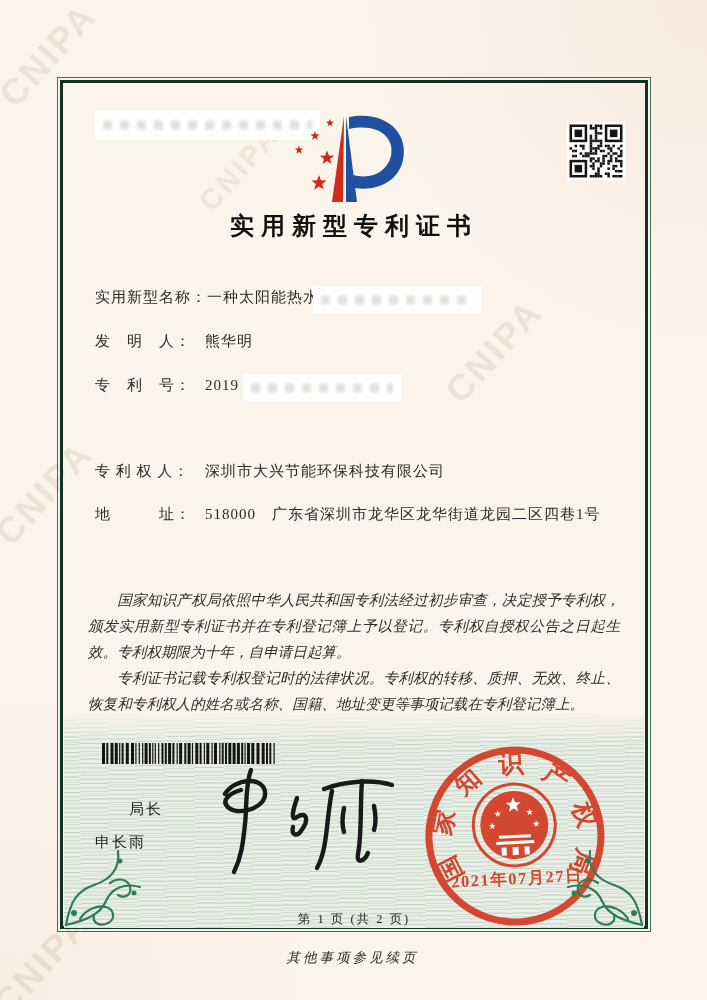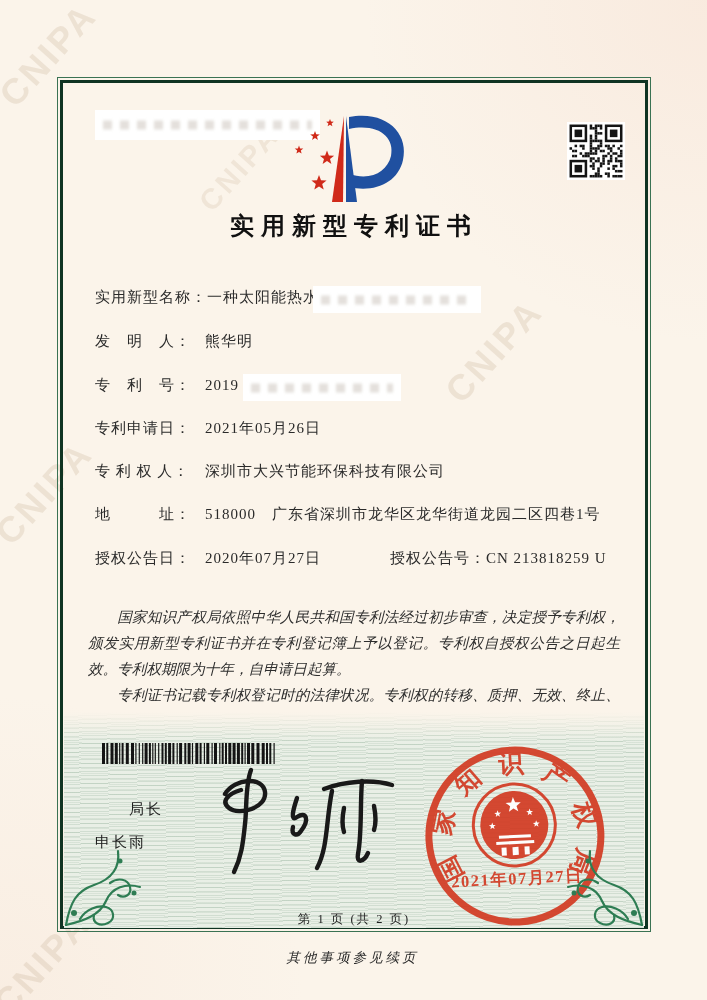--- a/index.html
+++ b/index.html
@@ -21,21 +21,21 @@
   .redact .ghost{position:absolute;left:8px;right:8px;top:50%;height:9px;transform:translateY(-50%);
       background:repeating-linear-gradient(90deg, rgba(165,152,138,.30) 0 9px, transparent 9px 17px);
       filter:blur(1.6px);}
   .title{position:absolute;left:57px;top:210px;width:594px;text-align:center;
       font-size:24px;font-weight:bold;letter-spacing:7px;color:#101010;}
   .field-row{position:absolute;left:95px;right:62px;height:24px;font-size:15px;color:#2a2a2a;
       letter-spacing:1px;white-space:nowrap;}
   .field-row .lab{display:inline-block;min-width:110px;}
   .grant-no-group{position:absolute;left:295px;top:0;}
   .paras{position:absolute;left:88px;top:588px;width:532px;font-size:14.6px;line-height:1.78;
-      color:#2d2d2d;text-align:justify;font-style:italic;margin-top:17px;}
+      color:#2d2d2d;text-align:justify;font-style:italic;}
   .paras p{margin:0;text-indent:2em;}
   
   .panel{position:absolute;left:64px;top:712px;width:580px;height:216px;
       background:
         linear-gradient(180deg, #fbf4ea 0, rgba(251,244,234,0) 30px),
         repeating-linear-gradient(178deg, rgba(110,150,122,.20) 0 1px, transparent 1px 4px),
         repeating-linear-gradient(2deg, rgba(110,150,122,.14) 0 1px, transparent 1px 5px),
         #e9efe6;}
   .barcode{position:absolute;left:102px;top:743px;width:175px;height:21px;}
   .director-label{position:absolute;left:95px;top:800px;font-size:15px;color:#1c1c1c;
@@ -222,34 +222,25 @@
 
   <div class="field-row" style="top:332px;">
     <span class="lab">发　明　人：</span><span>熊华明</span>
   </div>
   <div class="field-row" style="top:288px;">
     <span class="lab">实用新型名称：</span><span>一种太阳能热水</span>
   </div>
   <div class="field-row" style="top:376px;">
     <span class="lab">专　利　号：</span><span>2019</span>
   </div>
-  <div class="field-row" style="top:419px;">
-    <span class="lab">专利申请日：</span><span>2021年05月26日</span>
-  </div>
   <div class="field-row" style="top:462px;">
     <span class="lab">专 利 权 人：</span><span>深圳市大兴节能环保科技有限公司</span>
   </div>
   <div class="field-row" style="top:505px;">
     <span class="lab">地　　　址：</span><span>518000　广东省深圳市龙华区龙华街道龙园二区四巷1号</span>
-  </div>
-  <div class="field-row" style="top:549px;">
-    <span class="lab">授权公告日：</span><span>2020年07月27日</span>
-    <span class="grant-no-group">
-      <span>授权公告号：</span><span>CN 213818259 U</span>
-    </span>
   </div>
 
   <div class="redact" style="left:313px;top:286px;width:168px;height:27px;">
       <span class="ghost"></span>
     </div>
   <div class="redact" style="left:243px;top:374px;width:158px;height:27px;">
       <span class="ghost"></span>
     </div>
 
   <div class="paras">

